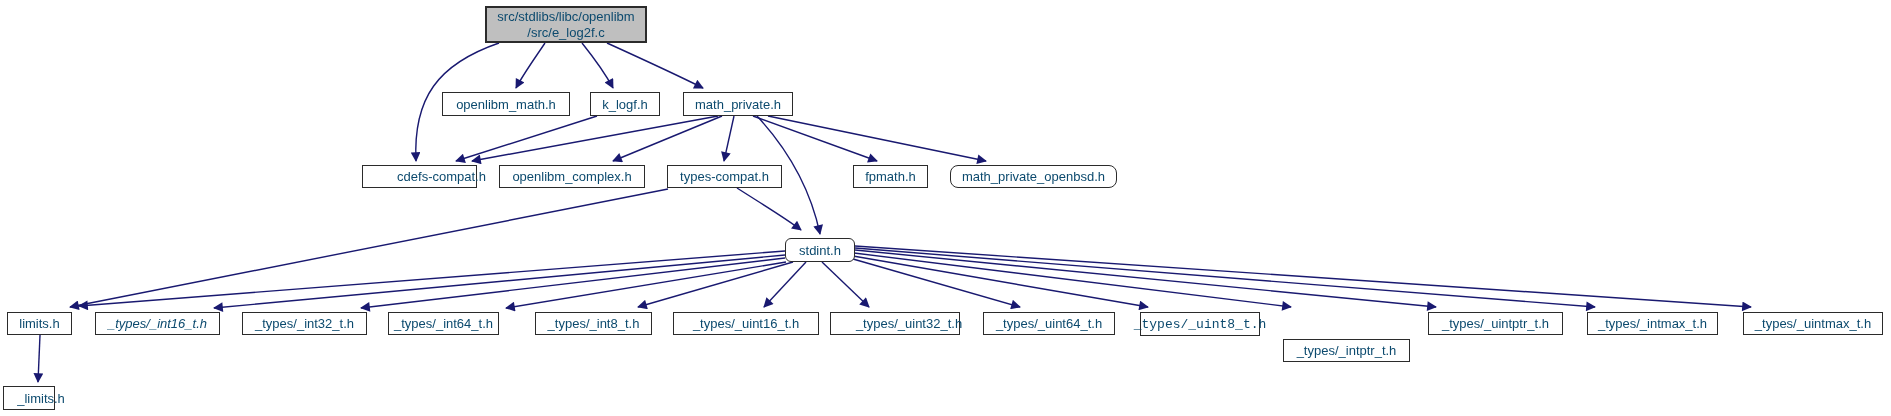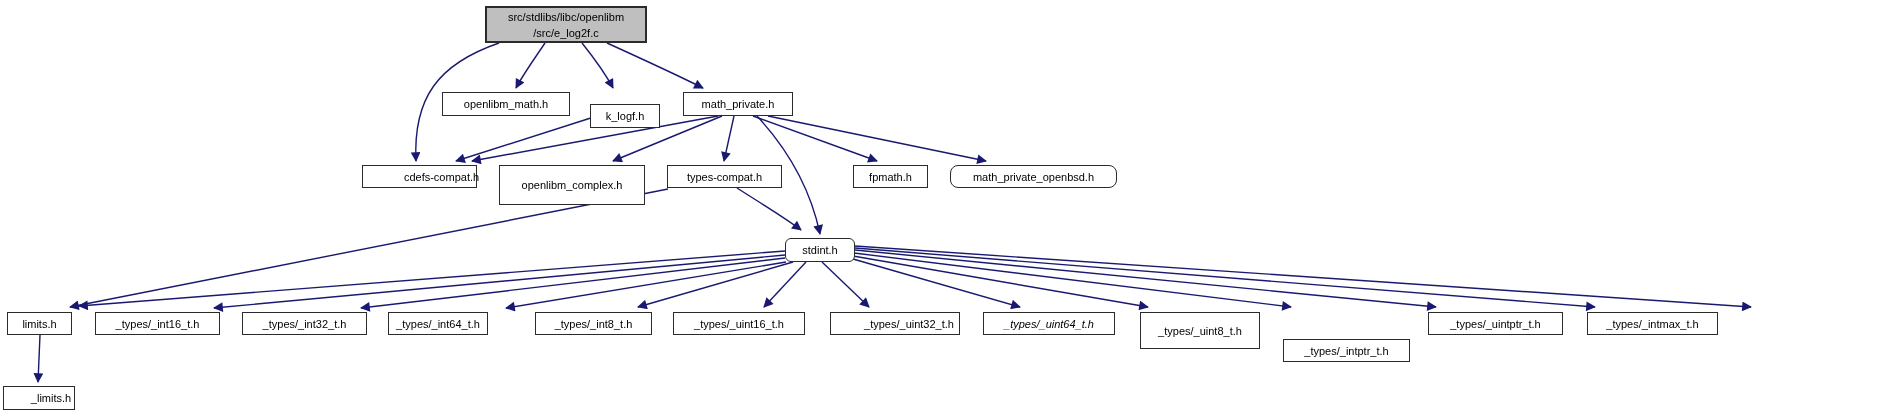--- a/index.html
+++ b/index.html
@@ -9,22 +9,22 @@
     background:#ffffff;
     font-family:"Liberation Sans","DejaVu Sans",sans-serif;
     overflow:hidden;
   }
   .edges-svg{position:absolute;left:0;top:0;width:1891px;height:416px;}
   .node{
     position:absolute;
     box-sizing:border-box;
     background:#ffffff;
     border:1px solid #2b2b2b;
-    color:#000000;
-    font-size:11px;
+    color:#0c4a6e;
+    font-size:13px;
     display:flex;align-items:center;justify-content:center;
     text-align:center;
     white-space:nowrap;
     cursor:pointer;
   }
   .node.current{
     background:#bfbfbf;
     border:2px solid #2b2b2b;
     white-space:pre-line;
     line-height:16px;
@@ -69,39 +69,40 @@
     <path class="edge" marker-end="url(#arrow)" d="M855,250 L1436,307"></path>
     <path class="edge" marker-end="url(#arrow)" d="M855,248 L1595,307"></path>
     <path class="edge" marker-end="url(#arrow)" d="M855,246 L1751,307"></path>
     <path class="edge" marker-end="url(#arrow)" d="M40,335 L38,382"></path>
   </svg>
 
   <div class="node current" style="left:485px;top:6px;width:162px;height:37px;">src/stdlibs/libc/openlibm
 /src/e_log2f.c</div>
 
   <div class="node" style="left:442px;top:92px;width:128px;height:24px;">openlibm_math.h</div>
-  <div class="node" style="left:590px;top:104px;width:70px;height:24px;">k_logf.h</div>
+  <div class="node" style="left:590px;top:92px;width:70px;height:24px;">k_logf.h</div>
   <div class="node" style="left:683px;top:92px;width:110px;height:24px;">math_private.h</div>
 
   <div class="node" style="left:362px;top:165px;width:115px;height:23px;padding-left:44px;">cdefs-compat.h</div>
-  <div class="node" style="left:499px;top:165px;width:146px;height:40px;">openlibm_complex.h</div>
+  <div class="node" style="left:499px;top:165px;width:146px;height:23px;">openlibm_complex.h</div>
   <div class="node" style="left:667px;top:165px;width:115px;height:23px;">types-compat.h</div>
   <div class="node" style="left:853px;top:165px;width:75px;height:23px;">fpmath.h</div>
   <div class="node" style="left:950px;top:165px;width:167px;height:23px;border-radius:8px;">math_private_openbsd.h</div>
 
   <div class="node" style="left:785px;top:238px;width:70px;height:24px;border-radius:6px;">stdint.h</div>
 
   <div class="node" style="left:7px;top:312px;width:65px;height:23px;">limits.h</div>
-  <div class="node" style="left:95px;top:312px;width:125px;height:23px;">_types/_int16_t.h</div>
+  <div class="node" style="left:95px;top:312px;width:125px;height:23px;font-style:italic;">_types/_int16_t.h</div>
   <div class="node" style="left:242px;top:312px;width:125px;height:23px;">_types/_int32_t.h</div>
-  <div class="node" style="left:388px;top:312px;width:100px;height:23px;">_types/_int64_t.h</div>
+  <div class="node" style="left:388px;top:312px;width:111px;height:23px;">_types/_int64_t.h</div>
   <div class="node" style="left:535px;top:312px;width:117px;height:23px;">_types/_int8_t.h</div>
-  <div class="node" style="left:673px;top:312px;width:132px;height:23px;">_types/_uint16_t.h</div>
+  <div class="node" style="left:673px;top:312px;width:146px;height:23px;">_types/_uint16_t.h</div>
   <div class="node" style="left:830px;top:312px;width:130px;height:23px;padding-left:28px;">_types/_uint32_t.h</div>
-  <div class="node" style="left:983px;top:312px;width:132px;height:23px;font-style:italic;">_types/_uint64_t.h</div>
-  <div class="node" style="left:1140px;top:312px;width:120px;height:37px;">_types/_uint8_t.h</div>
+  <div class="node" style="left:983px;top:312px;width:132px;height:23px;">_types/_uint64_t.h</div>
+  <div class="node" style="left:1140px;top:312px;width:120px;height:24px;font-family:Liberation Mono, monospace;">_types/_uint8_t.h</div>
   <div class="node" style="left:1283px;top:312px;width:127px;height:23px;margin-top:27px;">_types/_intptr_t.h</div>
   <div class="node" style="left:1428px;top:312px;width:135px;height:23px;">_types/_uintptr_t.h</div>
   <div class="node" style="left:1587px;top:312px;width:131px;height:23px;">_types/_intmax_t.h</div>
+  <div class="node" style="left:1743px;top:312px;width:140px;height:23px;">_types/_uintmax_t.h</div>
 
-  <div class="node" style="left:3px;top:386px;width:72px;height:24px;padding-left:24px;">_limits.h</div>
+  <div class="node" style="left:3px;top:386px;width:52px;height:24px;padding-left:24px;">_limits.h</div>
 
 </div>
 
 </body></html>

